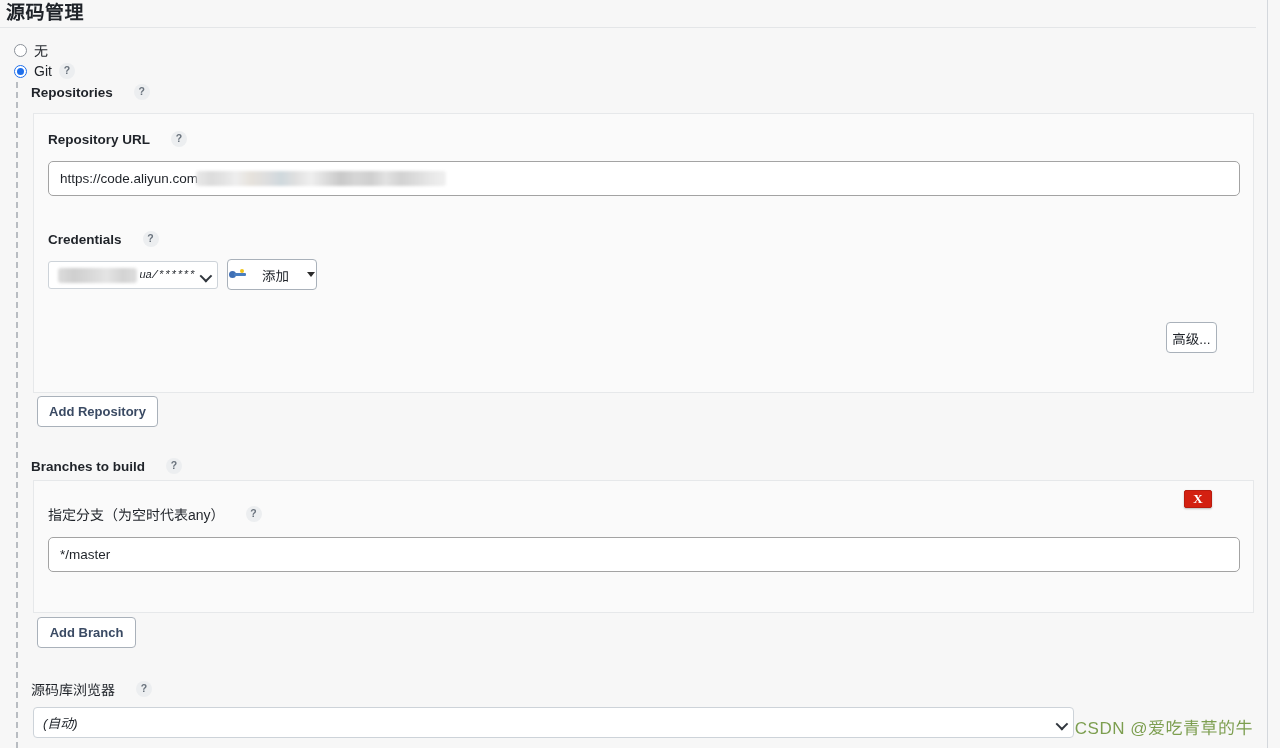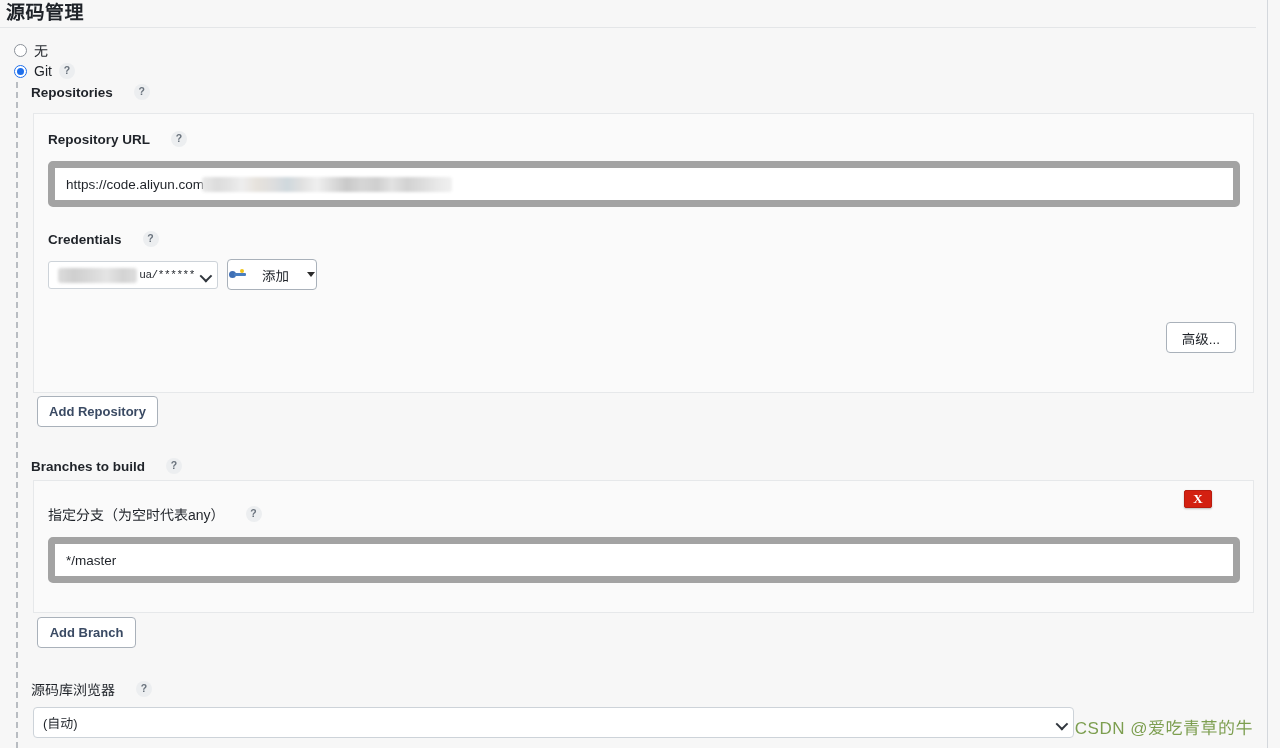--- a/index.html
+++ b/index.html
@@ -135,21 +135,21 @@
   .panel {
     position: absolute;
     background: #fafafa;
     border: 1px solid #e6e8ea;
   }
 
   
   .text-input {
     position: absolute;
     background: #ffffff;
-    border: 7px solid #a3a3a3;
+    border: 1px solid #a3a3a3;
     border-radius: 5px;
     font-family: "Liberation Sans", "DejaVu Sans", sans-serif;
     font-size: 13.5px;
     color: #1f2329;
     padding: 16px 11px;
     display: flex;
     align-items: center;
     overflow: hidden;
     white-space: nowrap;
   }
@@ -187,20 +187,21 @@
     border: 1px solid #cdd3d9;
     border-radius: 3px;
     font-size: 13px;
     color: #1f2329;
     display: flex;
     align-items: center;
     padding: 0 22px 0 9px;
     white-space: nowrap;
     overflow: hidden;
     cursor: pointer;
+    font-style: italic;
   }
   .select::after {
     content: "";
     position: absolute;
     right: 8px;
     top: 50%;
     margin-top: -2px;
     width: 7px; height: 7px;
     border-right: 2px solid #30363d;
     border-bottom: 2px solid #30363d;
@@ -350,21 +351,21 @@
     <div class="btn cn" style="left:193px; top:145px; width:90px; height:31px;">
       <span class="key-icon">
         <span class="ring"></span>
           <span class="shaft"></span>
           <span class="tooth"></span>
       </span>
       <span>添加</span>
       <span class="caret"></span>
     </div>
 
-    <div class="btn cn" style="left:1132px; top:208px; width:70px; height:31px;">
+    <div class="btn cn" style="left:1132px; top:208px; width:51px; height:31px;">
       <span>高级...</span>
     </div>
   </div>
 
   <div class="btn" style="left:37px; top:396px; width:121px; height:31px;">
     <span>Add Repository</span>
   </div>
 
   <div class="field-label" style="left:31px; top:458px;">
     <span>Branches to build</span>

